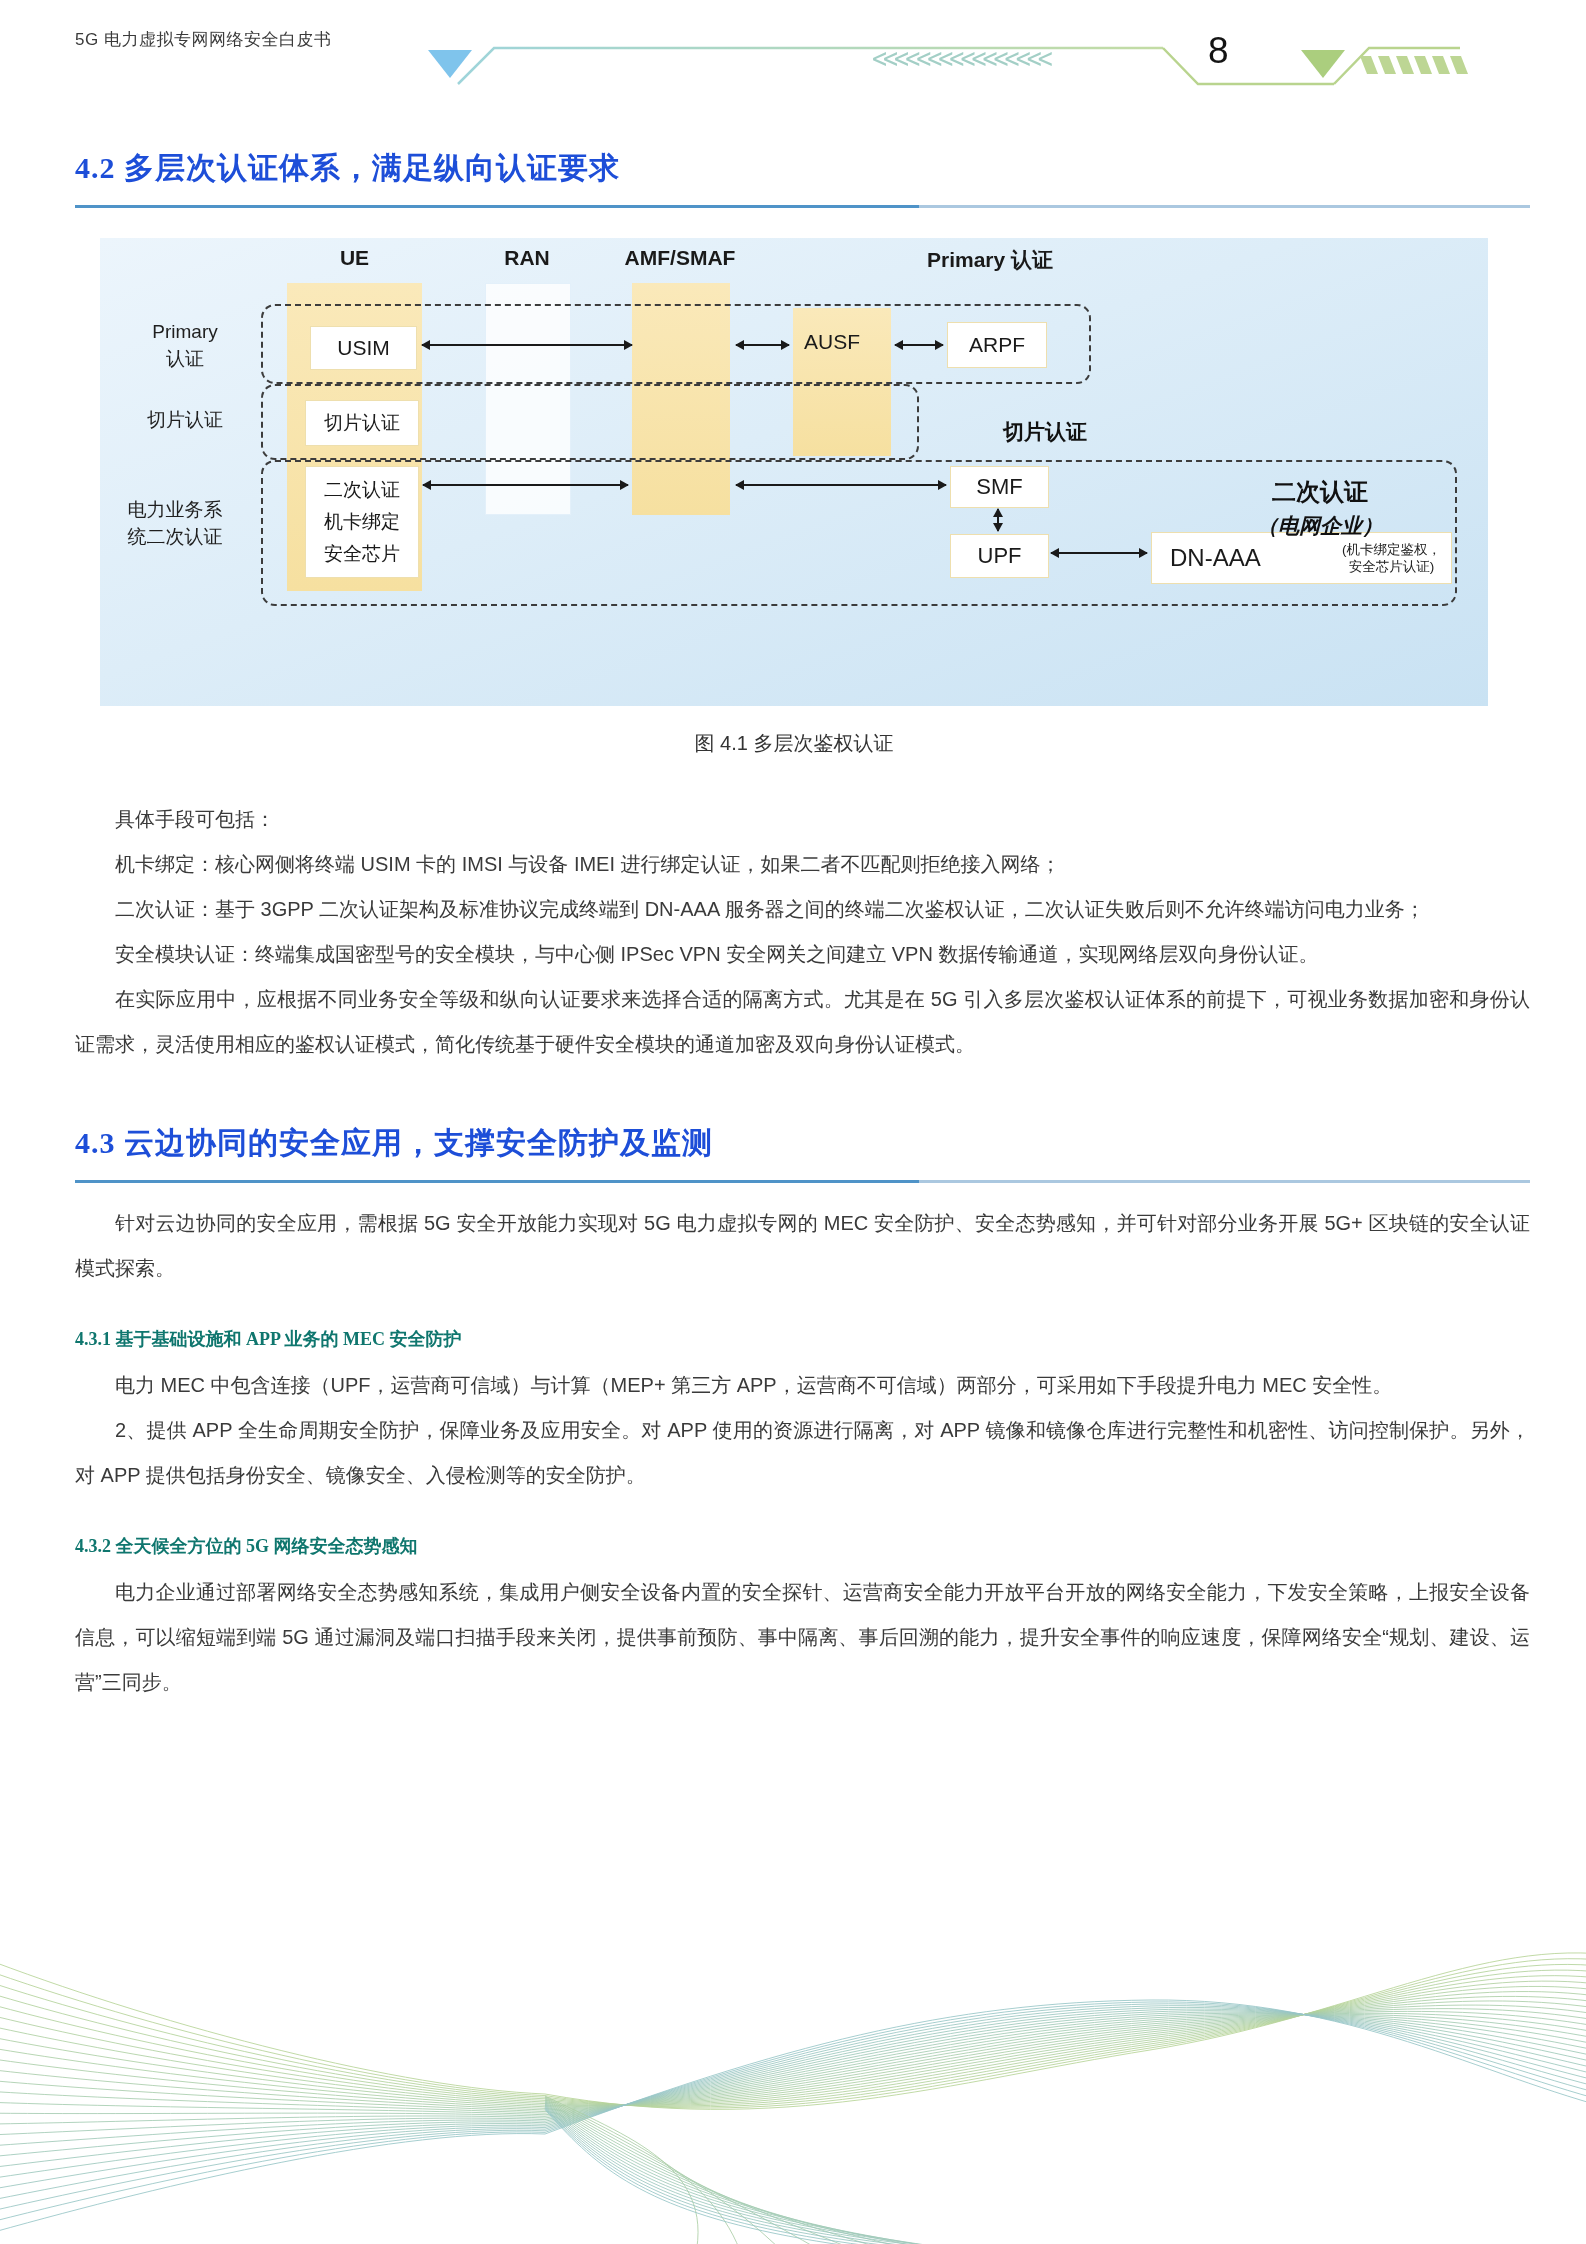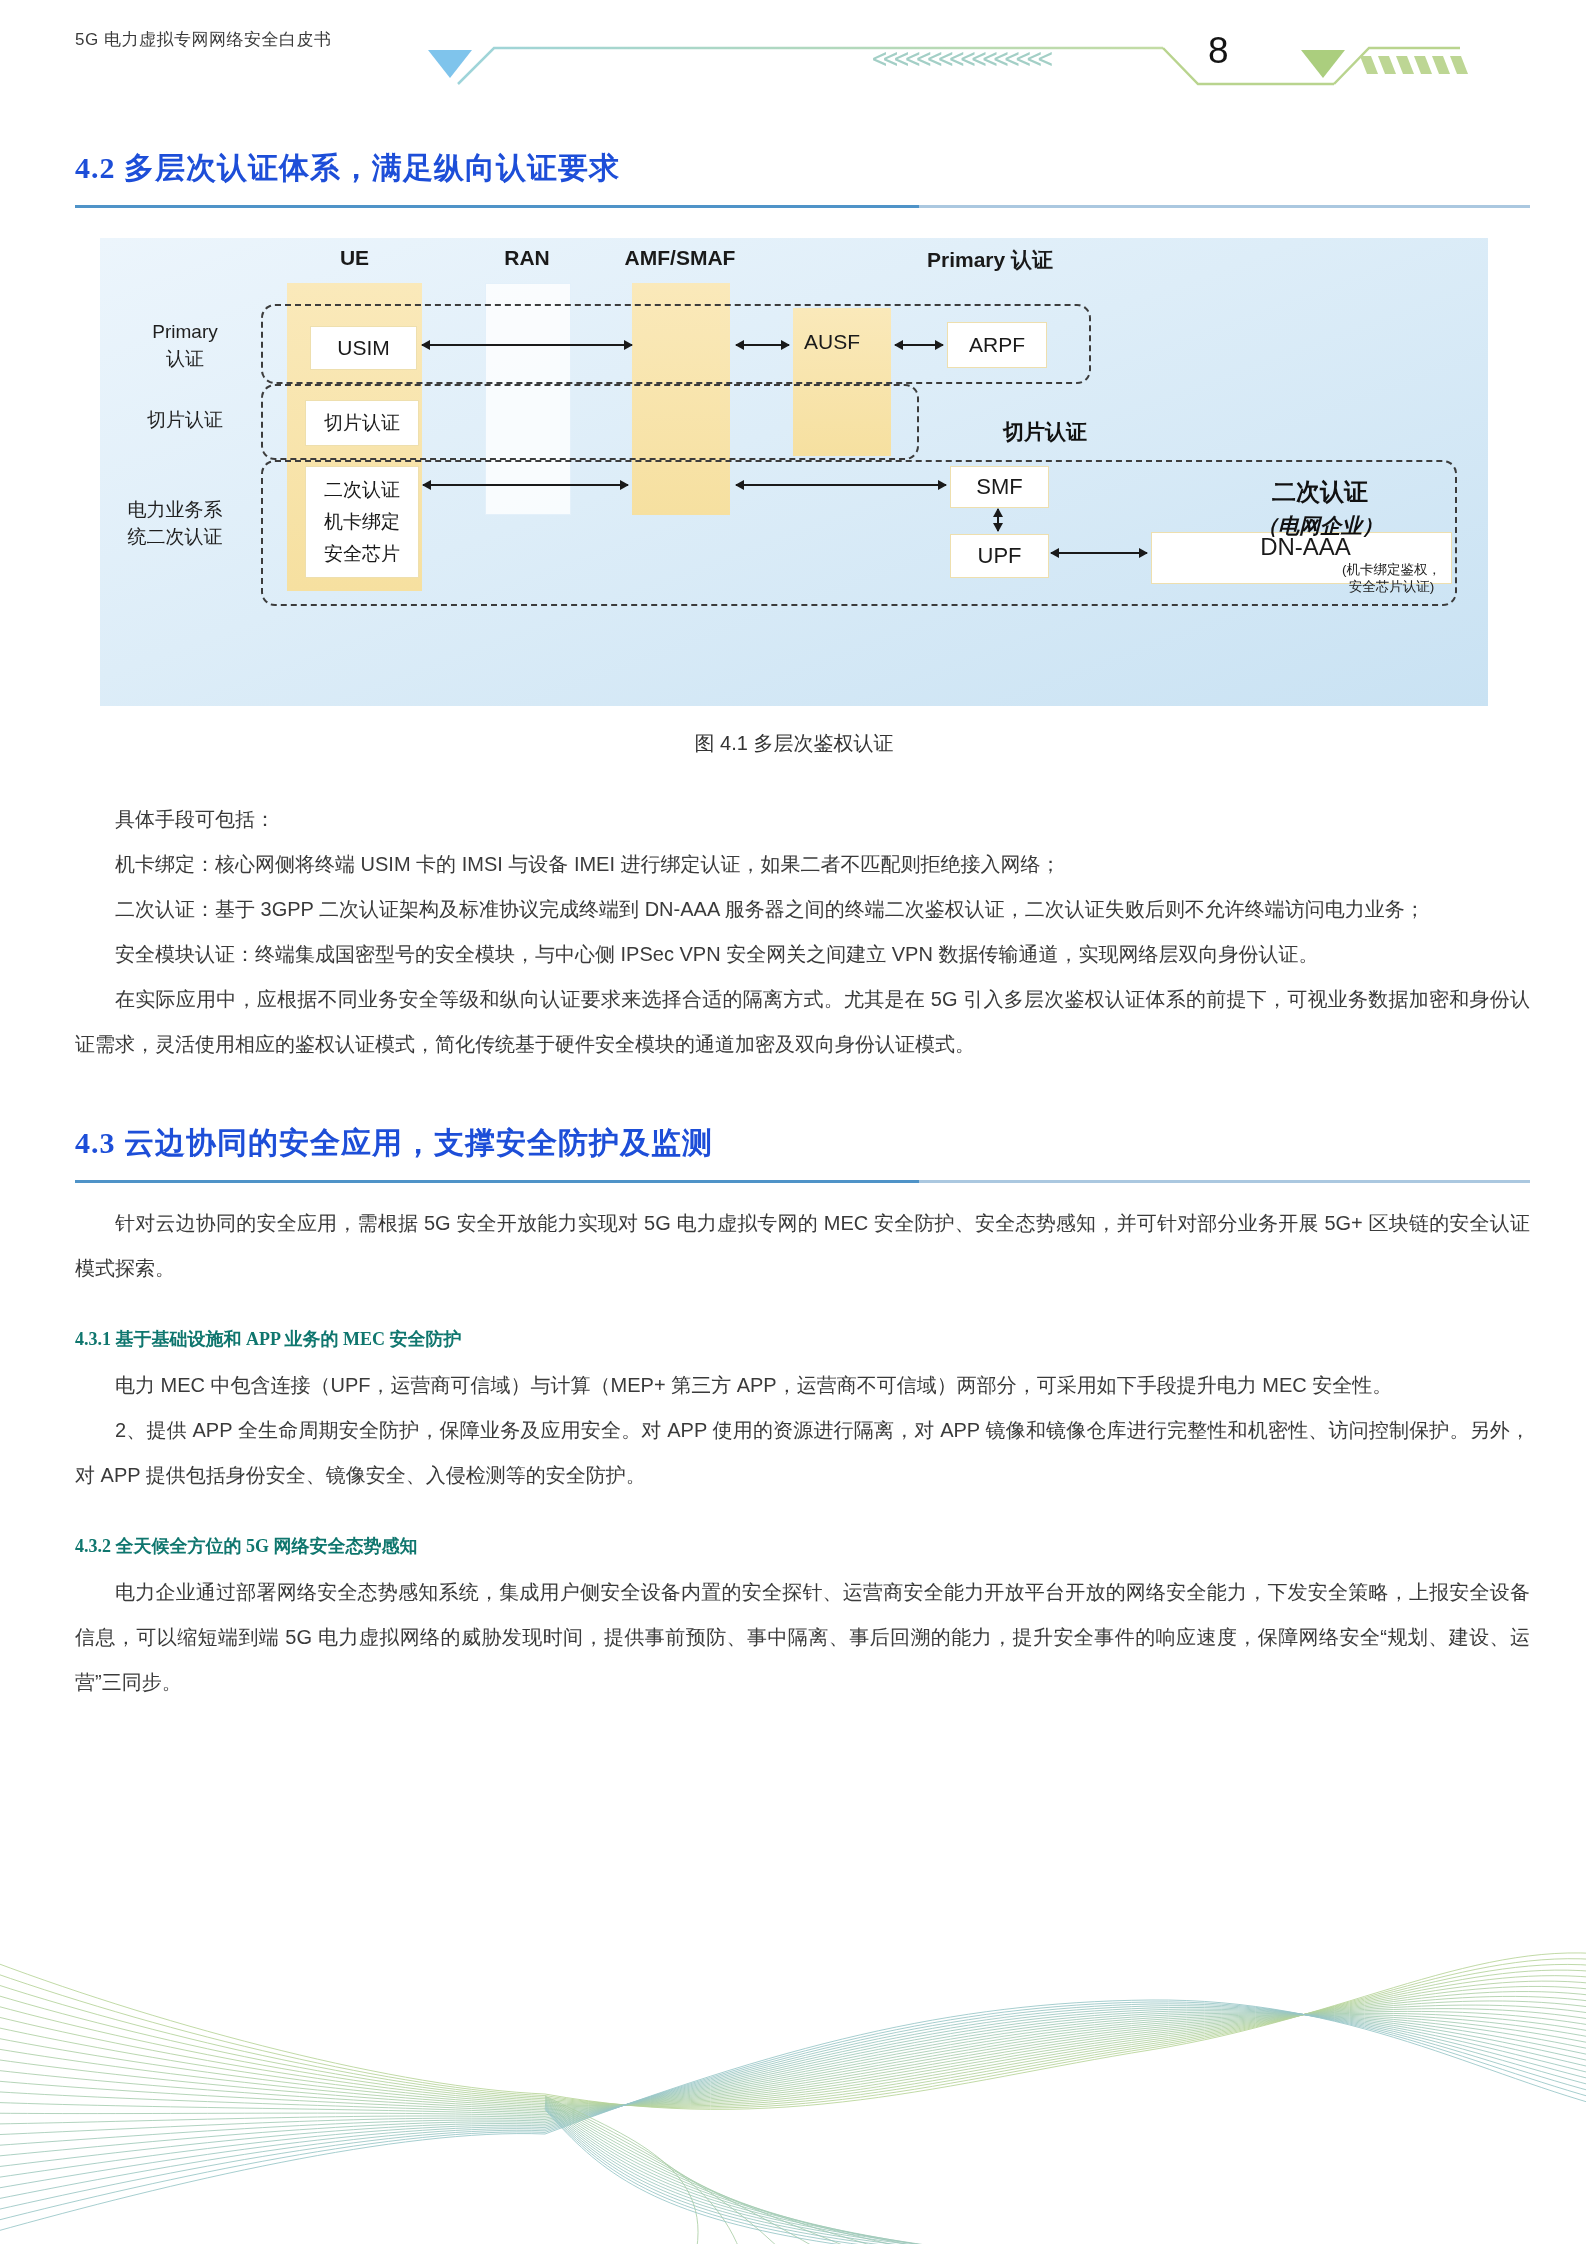--- a/index.html
+++ b/index.html
@@ -36,21 +36,21 @@
   .ftxt{position:absolute;font-size:21px;color:#1a1a1a;text-align:left;z-index:3;padding-left:11px;}
   .boldlbl{position:absolute;font-weight:700;color:#111;text-align:center;z-index:3;}
   .arr{position:absolute;background:#1a1a1a;height:2px;z-index:3;}
   .arr::before,.arr::after{content:"";position:absolute;top:-4px;border-top:5px solid transparent;border-bottom:5px solid transparent;}
   .arr::before{left:-1px;border-right:9px solid #1a1a1a;}
   .arr::after{right:-1px;border-left:9px solid #1a1a1a;}
   .arrv{position:absolute;background:#1a1a1a;width:2px;z-index:3;}
   .arrv::before,.arrv::after{content:"";position:absolute;left:-4px;border-left:5px solid transparent;border-right:5px solid transparent;}
   .arrv::before{top:-1px;border-bottom:9px solid #1a1a1a;}
   .arrv::after{bottom:-1px;border-top:9px solid #1a1a1a;}
-  .dnaaa{justify-content:space-between;padding:0 10px 0 18px;flex-direction:column;}
+  .dnaaa{justify-content:space-between;padding:0 10px 0 18px;}
   .dnaaa .big{font-size:24px;}
   .dnaaa .note{margin-left:auto;font-size:13.5px;line-height:17px;text-align:center;color:#222;}
   figcaption{margin-top:24px;width:1388px;text-align:center;font-size:20px;color:#333;}
   
   #waves{position:absolute;left:0;bottom:0;width:1586px;height:400px;z-index:1;pointer-events:none;}
 </style>
 </head>
 <body>
 
 <div class="page">
@@ -167,21 +167,21 @@
 
     <h2 class="h43">4.3 云边协同的安全应用，支撑安全防护及监测</h2>
     <div class="rule"></div>
     <p class="body first">针对云边协同的安全应用，需根据 5G 安全开放能力实现对 5G 电力虚拟专网的 MEC 安全防护、安全态势感知，并可针对部分业务开展 5G+ 区块链的安全认证模式探索。</p>
 
     <h3>4.3.1 基于基础设施和 APP 业务的 MEC 安全防护</h3>
     <p class="body afterh3">电力 MEC 中包含连接（UPF，运营商可信域）与计算（MEP+ 第三方 APP，运营商不可信域）两部分，可采用如下手段提升电力 MEC 安全性。</p>
     <p class="body">2、提供 APP 全生命周期安全防护，保障业务及应用安全。对 APP 使用的资源进行隔离，对 APP 镜像和镜像仓库进行完整性和机密性、访问控制保护。另外，对 APP 提供包括身份安全、镜像安全、入侵检测等的安全防护。</p>
 
     <h3>4.3.2 全天候全方位的 5G 网络安全态势感知</h3>
-    <p class="body afterh3">电力企业通过部署网络安全态势感知系统，集成用户侧安全设备内置的安全探针、运营商安全能力开放平台开放的网络安全能力，下发安全策略，上报安全设备信息，可以缩短端到端 5G 电力虚拟网络的威胁发现时间，提供事前预防、事中隔离、事后回溯的能力，提升安全事件的响应速度，保障网络安全“规划、建设、运营”三同步。</p>
+    <p class="body afterh3">电力企业通过部署网络安全态势感知系统，集成用户侧安全设备内置的安全探针、运营商安全能力开放平台开放的网络安全能力，下发安全策略，上报安全设备信息，可以缩短端到端 5G 通过漏洞及端口扫描手段来关闭，提供事前预防、事中隔离、事后回溯的能力，提升安全事件的响应速度，保障网络安全“规划、建设、运营”三同步。</p>
   </main>
 
   <svg id="waves" viewBox="0 0 1586 400">
       <path d="M-6,118.0 C170,184.0 400,244 545,250 C780,292.0 950,238.0 1150,206 S1480,92.0 1620,112.0" fill="none" stroke="rgb(182,211,150)" stroke-width="1" stroke-opacity="0.85"></path>
       <path d="M-6,128.8 C170,190.2 400,245.6 545,251.6 C780,288.4 950,234.8 1150,204 S1480,97.6 1620,118.2" fill="none" stroke="rgb(181,210,152)" stroke-width="1" stroke-opacity="0.85"></path>
       <path d="M-6,139.6 C170,196.4 400,247.2 545,253.2 C780,284.8 950,231.6 1150,202 S1480,103.2 1620,124.4" fill="none" stroke="rgb(179,210,154)" stroke-width="1" stroke-opacity="0.85"></path>
       <path d="M-6,150.4 C170,202.6 400,248.8 545,254.8 C780,281.2 950,228.4 1150,200 S1480,108.8 1620,130.6" fill="none" stroke="rgb(178,209,156)" stroke-width="1" stroke-opacity="0.85"></path>
       <path d="M-6,161.2 C170,208.8 400,250.39999999999998 545,256.4 C780,277.6 950,225.2 1150,198 S1480,114.4 1620,136.8" fill="none" stroke="rgb(177,209,158)" stroke-width="1" stroke-opacity="0.85"></path>
       <path d="M-6,172.0 C170,215.0 400,252 545,258 C780,274.0 950,222.0 1150,196 S1480,120.0 1620,143.0" fill="none" stroke="rgb(176,208,160)" stroke-width="1" stroke-opacity="0.85"></path>
       <path d="M-6,182.8 C170,221.2 400,253.60000000000002 545,259.6 C780,270.4 950,218.8 1150,194 S1480,125.6 1620,149.2" fill="none" stroke="rgb(174,208,162)" stroke-width="1" stroke-opacity="0.85"></path>

